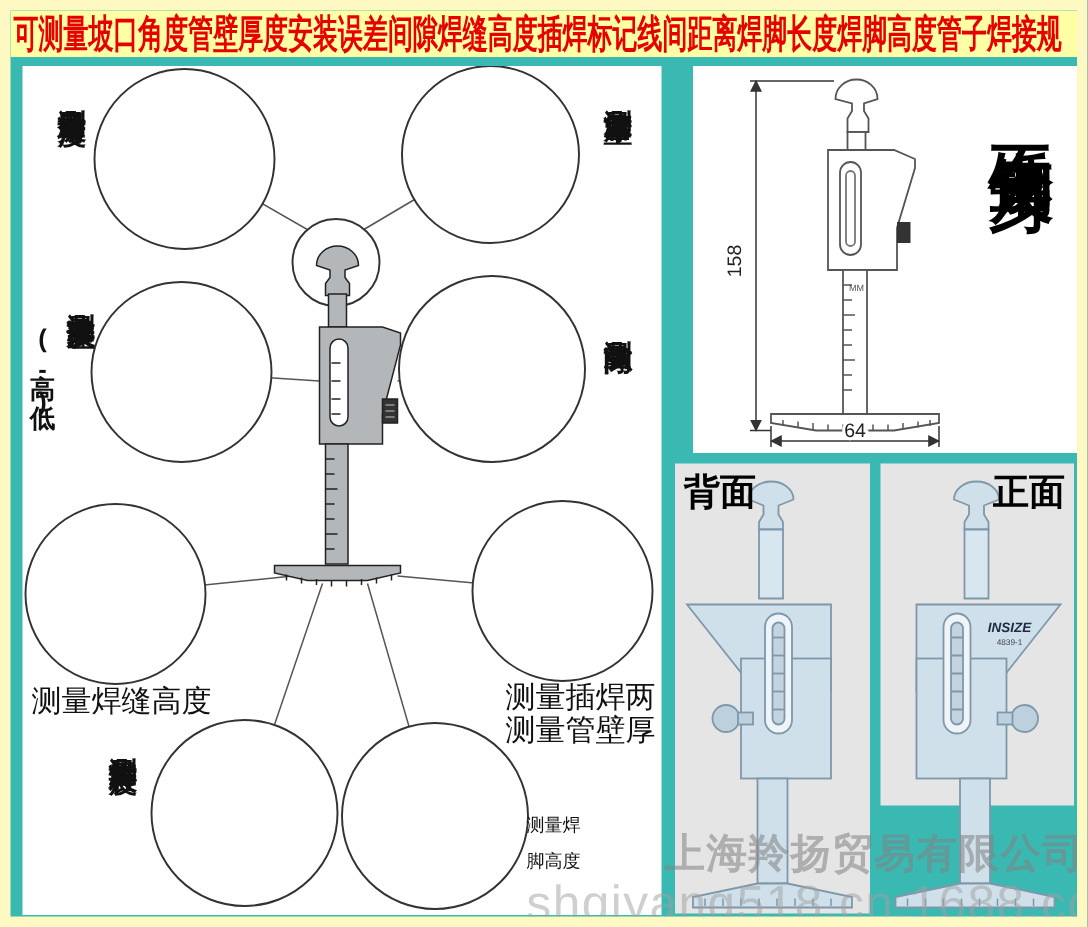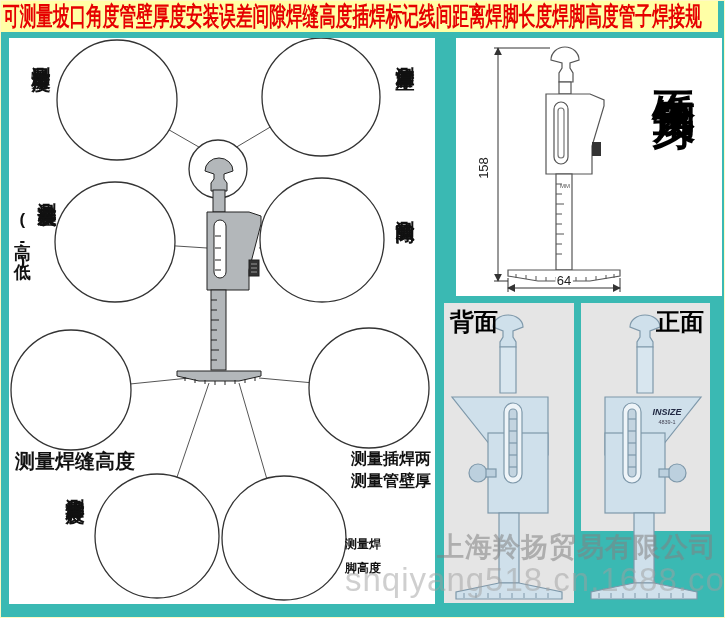--- a/index.html
+++ b/index.html
@@ -1,45 +1,45 @@
 <!DOCTYPE html>
 <html><head>
 <meta charset="utf-8">
 <style>
   html,body{margin:0;padding:0;background:#888;}
   #stage{
     position:relative;width:725px;height:618px;box-sizing:border-box;
-    border:1px solid #fef9c3;background:#3ab9b3;overflow:hidden;
+    border:7px solid #fef9c3;background:#3ab9b3;overflow:hidden;
     font-family:"Liberation Sans",sans-serif;
   }
   .panel{position:absolute;background:#ffffff;}
   #banner{
     position:absolute;left:0;top:0;width:717px;height:31px;background:#ffffa6;
     overflow:hidden;
   }
   #banner .txt{
     position:absolute;left:2px;top:1px;white-space:nowrap;
     font-size:26px;font-weight:bold;color:#e60000;
     transform:scaleX(.64);transform-origin:0 50%;
     font-family:"Liberation Sans",sans-serif;line-height:29px;
   }
   .vlabel{
     position:absolute;writing-mode:vertical-rl;text-orientation:upright;
     font-weight:bold;color:#111;line-height:1.05;letter-spacing:1px;
   }
-  .hlabel{position:absolute;font-weight:bold;color:#111;}
+  .hlabel{position:absolute;font-weight:normal;color:#111;}
   #material-label{
     position:absolute;left:644px;top:56px;height:232px;
     writing-mode:vertical-rl;text-orientation:upright;
     font-family:"Liberation Serif",serif;font-size:43px;font-weight:bold;color:#000;
     letter-spacing:4px;z-index:5;
   }
   .photo-panel{background:#e5e5e5;}
   .photo-label{position:absolute;top:3px;font-size:24px;font-weight:bold;color:#000;z-index:4;}
-  #watermark{position:absolute;left:0;top:0;width:717px;height:532px;pointer-events:none;z-index:50;}
+  #watermark{position:absolute;left:0;top:16px;width:717px;height:532px;pointer-events:none;z-index:50;}
   #wm1{position:absolute;left:436px;top:528px;font-size:27px;font-weight:bold;
        color:rgba(130,130,130,.55);white-space:nowrap;letter-spacing:1px;}
   #wm2{position:absolute;left:344px;top:560px;font-size:33px;
        color:rgba(160,160,160,.5);white-space:nowrap;letter-spacing:1px;}
   svg{display:block;}
 </style>
 </head>
 <body>
 
 <div id="stage">
@@ -283,21 +283,21 @@
       </g>
     </svg>
 
     <div class="vlabel" style="left:22px;top:14px;font-size:19px;">测量坡口角度</div>
     <div class="vlabel" style="left:386px;top:14px;font-size:19px;">测量管壁厚</div>
     <div class="vlabel" style="left:28px;top:150px;font-size:19px;">测量安装误差</div>
     <div class="vlabel" style="left:4px;top:172px;font-size:17px;">(高-低)</div>
     <div class="vlabel" style="left:386px;top:168px;font-size:19px;">测量间隙</div>
     <div class="hlabel" style="left:6px;top:410px;font-size:20px;">测量焊缝高度</div>
     <div class="vlabel" style="left:56px;top:446px;font-size:19px;">测量焊脚长度</div>
-    <div class="hlabel" style="left:272px;top:410px;width:150px;text-align:right;font-size:16px;line-height:22px;">
+    <div class="hlabel" style="left:272px;top:410px;width:150px;text-align:right;font-size:20px;line-height:22px;">
       <div>测量插焊两</div>
       <div>测量管壁厚</div>
     </div>
     <div class="hlabel" style="left:336px;top:494px;font-size:12px;line-height:24px;">
       <div>测量焊</div>
       <div>脚高度</div>
     </div>
   </div>
 
   <div class="panel" style="left:443px;top:37px;width:266px;height:258px;margin-left:12px;">

